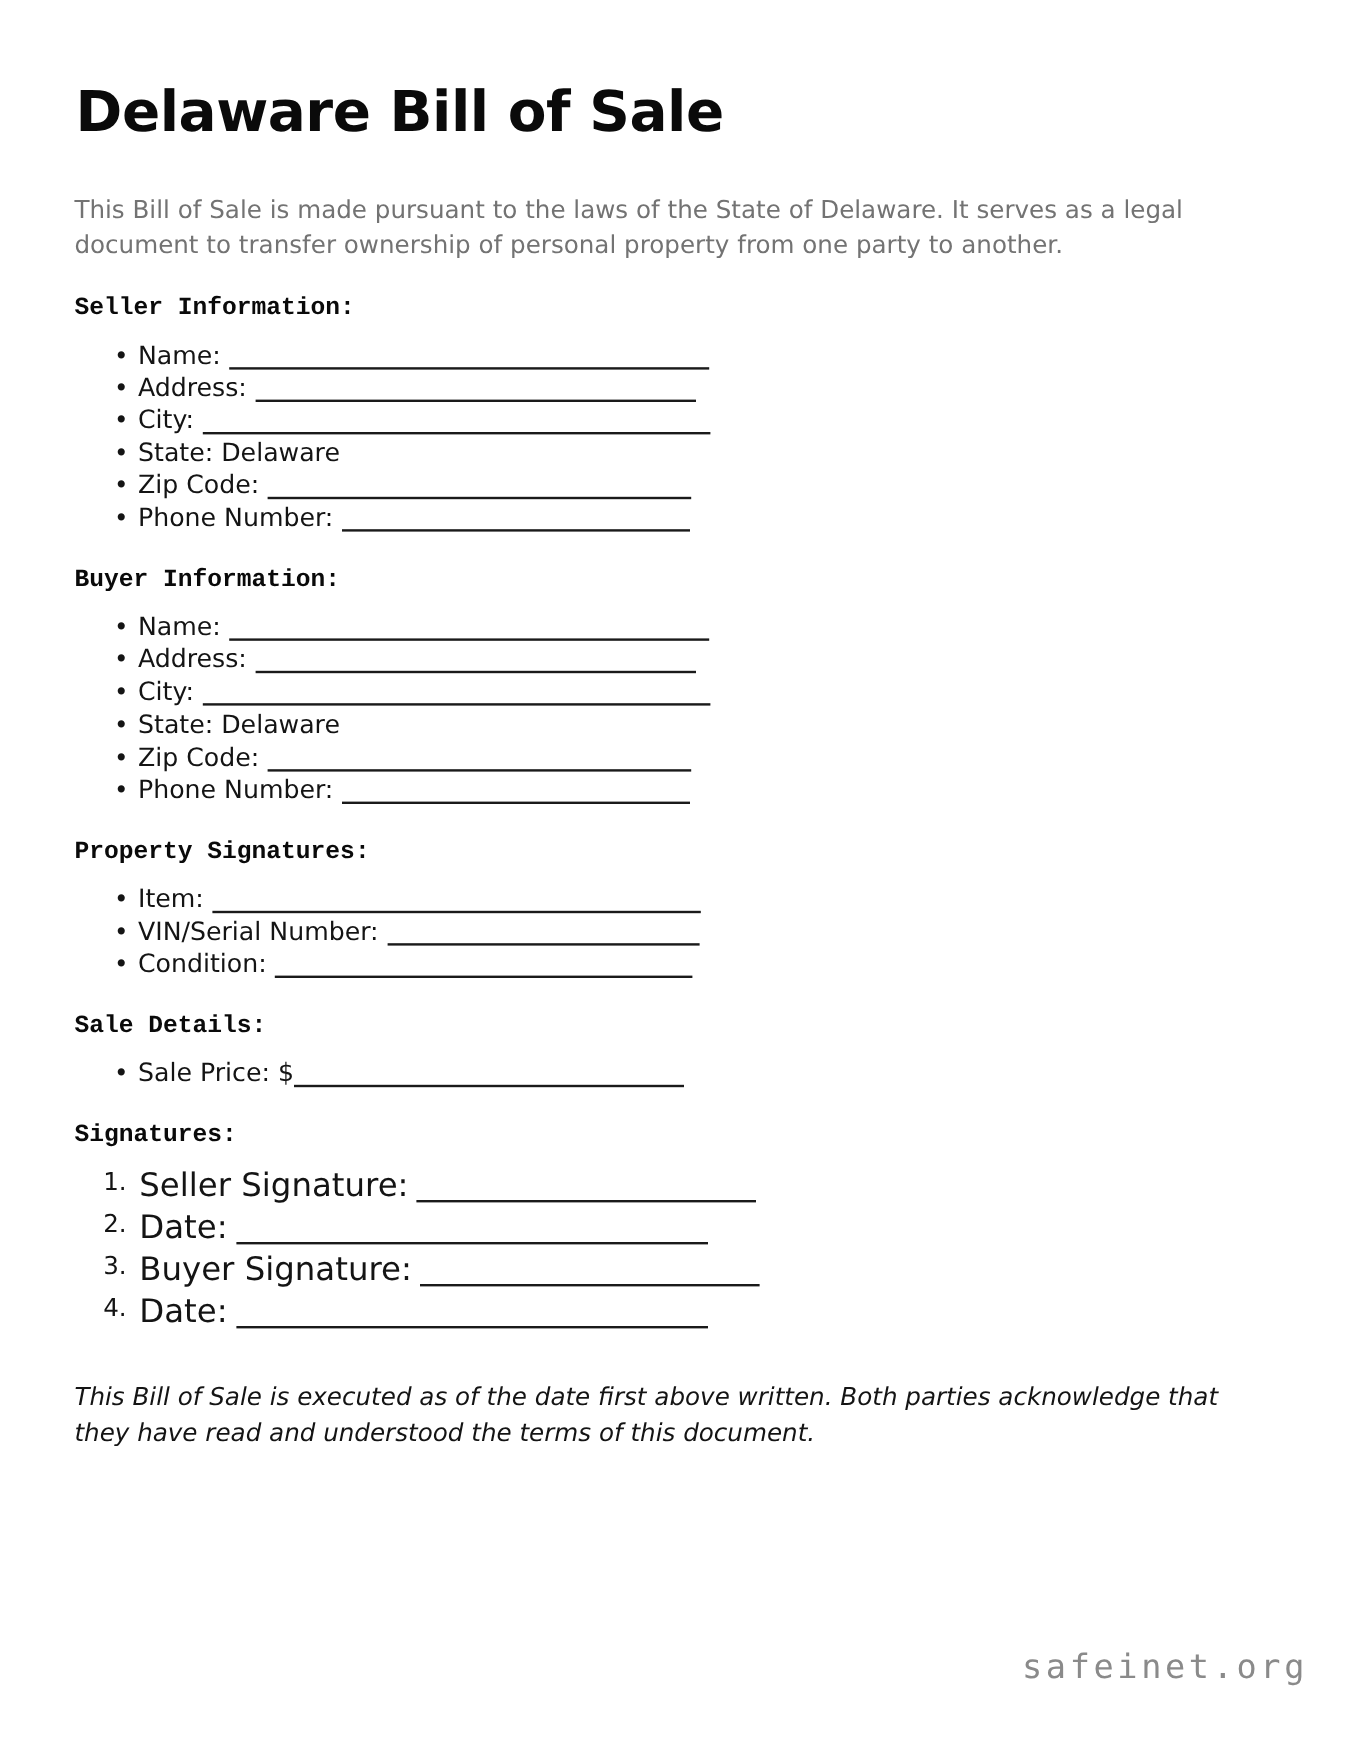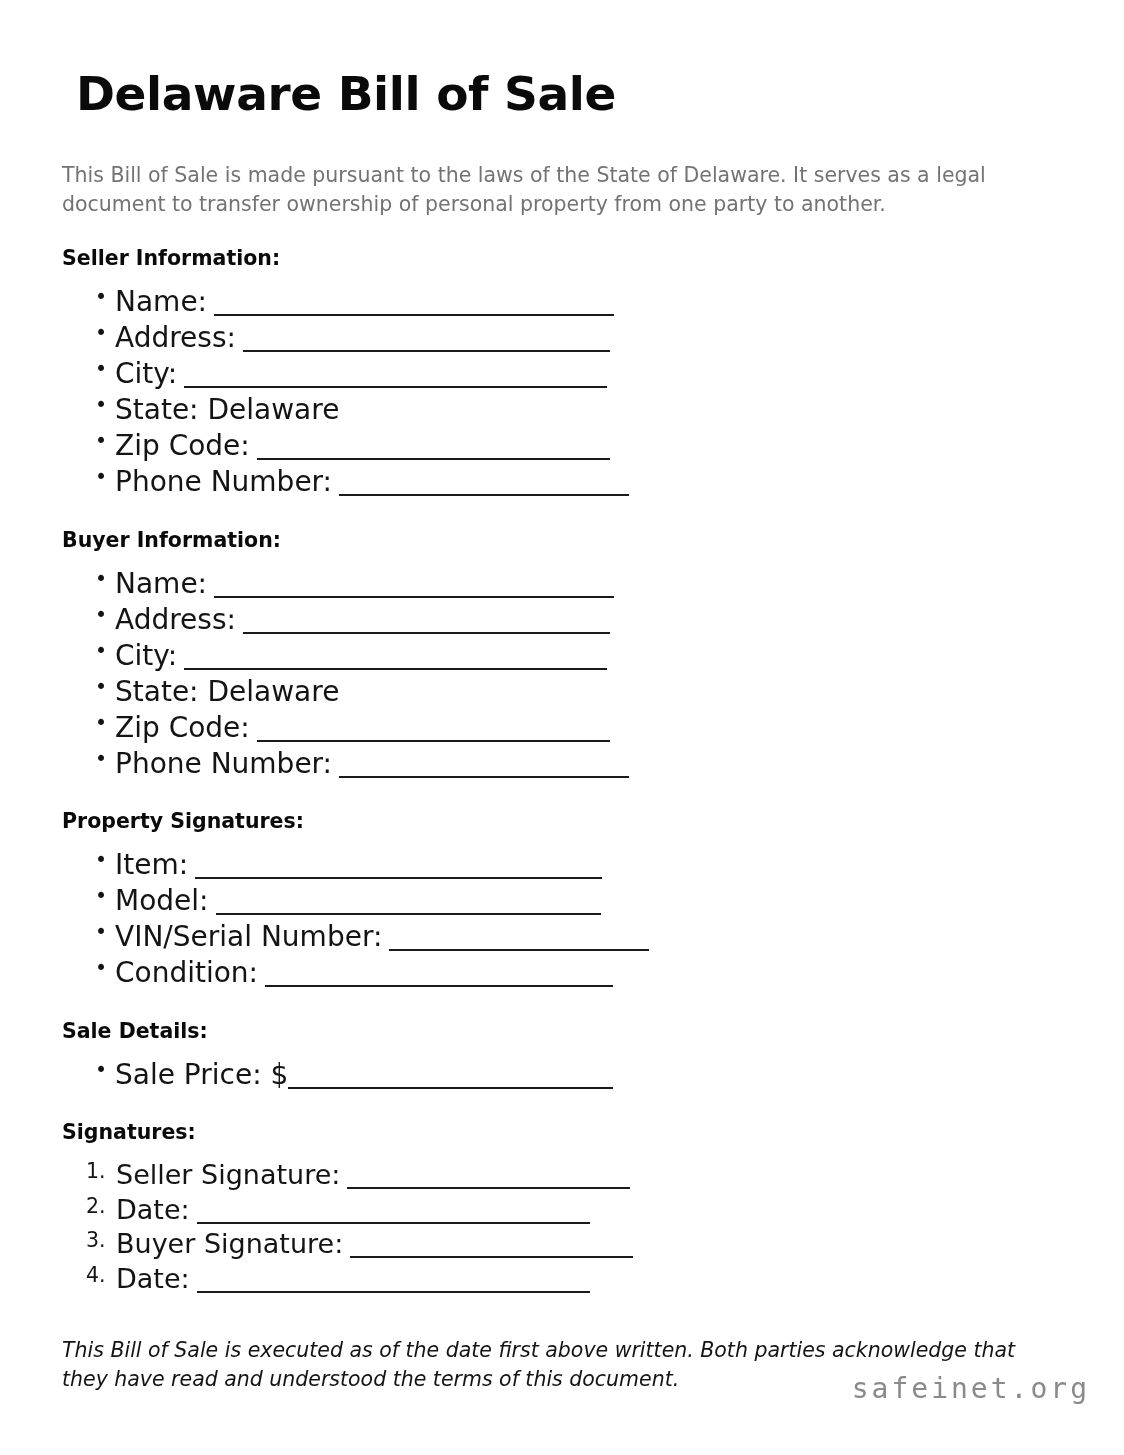--- a/index.html
+++ b/index.html
@@ -27,44 +27,45 @@
     position: absolute;
     left: 62px;
     top: 62px;
     width: 1000px;
   }
   .doc-title {
     font-size: 47px;
     font-weight: bold;
     letter-spacing: -0.4px;
     line-height: 1.12;
-    margin: 0 0 0 14px;
+    margin: 0 0 0 1px;
     padding-top: 6px;
     color: #0a0a0a;
   }
   .intro-para {
     font-size: 20.5px;
     line-height: 1.42;
     margin: 40px 0 0 0;
     width: 990px;
     color: #737373;
   }
   .section-heading {
     font-size: 20.5px;
     font-weight: bold;
     margin: 27px 0 0 0;
     color: #0a0a0a;
+    font-family: Liberation Mono, monospace;
   }
   ul.field-list {
     list-style: none;
     margin: 14px 0 0 0;
     padding: 0 0 0 33px;
   }
   ul.field-list li {
-    font-size: 28px;
+    font-size: 21px;
     line-height: 1.29;
     position: relative;
     padding-left: 20px;
     white-space: nowrap;
     color: #141414;
   }
   ul.field-list li::before {
     content: "\2022";
     position: absolute;
     left: 0;
@@ -149,21 +150,20 @@
         <li><span>Address:</span><span class="blank gap" style="width: 367px;"></span></li>
         <li><span>City:</span><span class="blank gap" style="width: 423px;"></span></li>
         <li><span>State:</span><span> Delaware</span></li>
         <li><span>Zip Code:</span><span class="blank gap" style="width: 353px;"></span></li>
         <li><span>Phone Number:</span><span class="blank gap" style="width: 290px;"></span></li>
       </ul>
 
     <h2 class="section-heading">Property Signatures:</h2>
     <ul class="field-list">
         <li><span>Item:</span><span class="blank gap" style="width: 407px;"></span></li>
-        <li><span>Model:</span><span class="blank gap" style="width: 385px;"></span></li>
         <li><span>VIN/Serial Number:</span><span class="blank gap" style="width: 260px;"></span></li>
         <li><span>Condition:</span><span class="blank gap" style="width: 348px;"></span></li>
       </ul>
 
     <h2 class="section-heading">Sale Details:</h2>
     <ul class="field-list">
         <li><span>Sale Price: $</span><span class="blank" style="width: 325px;"></span></li>
       </ul>
 
     <h2 class="section-heading">Signatures:</h2>

